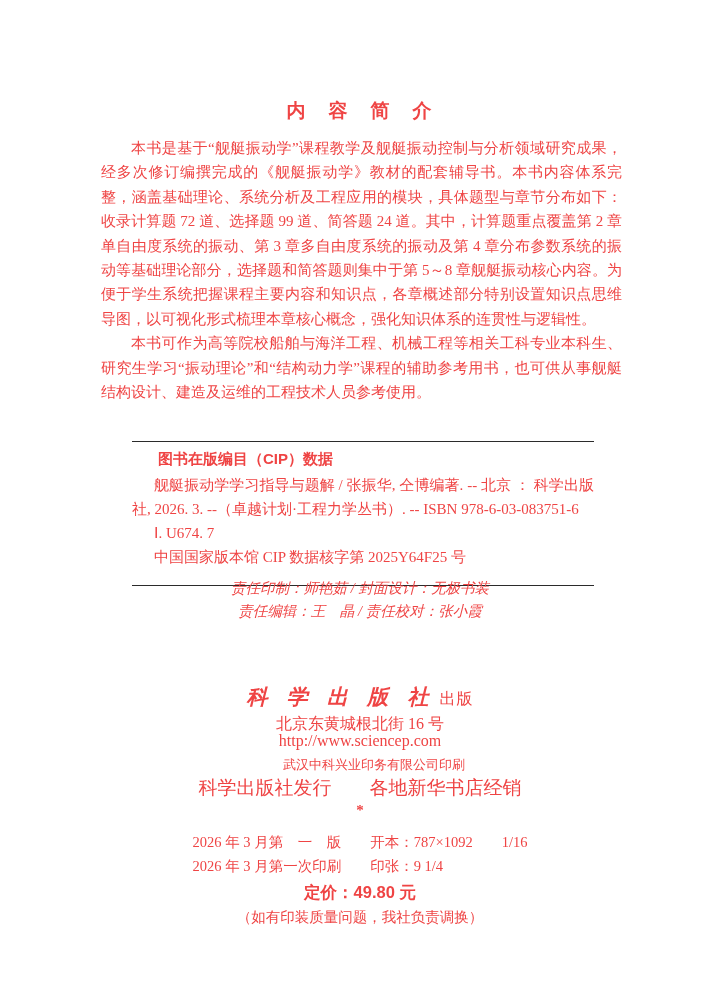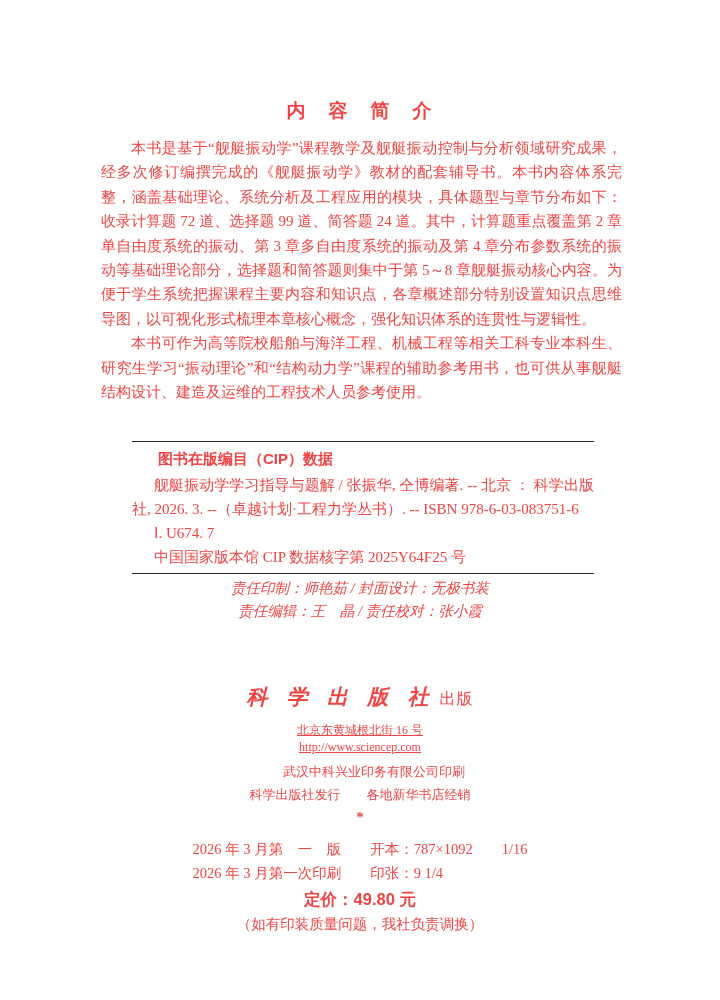--- a/index.html
+++ b/index.html
@@ -21,21 +21,21 @@
   .intro {
     position: absolute; top: 136px; left: 101px; width: 521px;
     font-size: 15px; line-height: 24.4px;
     text-align: justify; text-justify: inter-ideograph;
   }
   .intro p { margin: 0; text-indent: 2em; }
   .cip {
     position: absolute; top: 441px; left: 132px; width: 462px;
     border-top: 1.5px solid #2b2b2b;
     border-bottom: 1.5px solid #2b2b2b;
-    padding: 5px 0 4px;
+    padding: 5px 0 16px;
     font-size: 15px; line-height: 24px;
   }
   .cip-heading {
     font-family: "Liberation Sans", sans-serif;
     font-weight: bold; font-size: 15px;
     padding-left: 26px; margin: 0 0 2px;
   }
   .cip-entry { margin: 0; text-indent: 22px; text-align: justify; }
   .cip-class, .cip-record { margin: 0; padding-left: 22px; }
   .staff {
@@ -46,23 +46,23 @@
   .colophon {
     position: absolute; top: 684px; left: 0; right: 0;
     text-align: center;
   }
   .logo-line { line-height: 26px; }
   .publisher-logo {
     font-weight: bold; font-style: italic;
     font-size: 21px; letter-spacing: 7px;
   }
   .publisher-suffix { font-size: 16px; letter-spacing: 1px; }
-  .address-block { margin-top: 10px; font-size: 12px; line-height: 17px; text-decoration: underline; }
+  .address-block { margin-top: 3px; font-size: 16px; line-height: 17px; }
   .printer-line  { margin-top: 5px; font-size: 13px; line-height: 22px; margin-left: 28px; }
-  .distribution-line { margin-top: 1px; font-size: 13px; line-height: 22px; }
+  .distribution-line { margin-top: 1px; font-size: 19px; line-height: 22px; }
   .separator { margin-top: 2px; font-size: 15px; font-weight: bold; line-height: 18px; }
   .edition-block { margin-top: 12px; }
   .edition-inner {
     display: inline-block; text-align: left;
     font-size: 14.5px; line-height: 23.5px;
   }
   .word-count { font-size: 14.5px; line-height: 22px; }
   .price {
     margin-top: 2px;
     font-family: "Liberation Sans", sans-serif;

